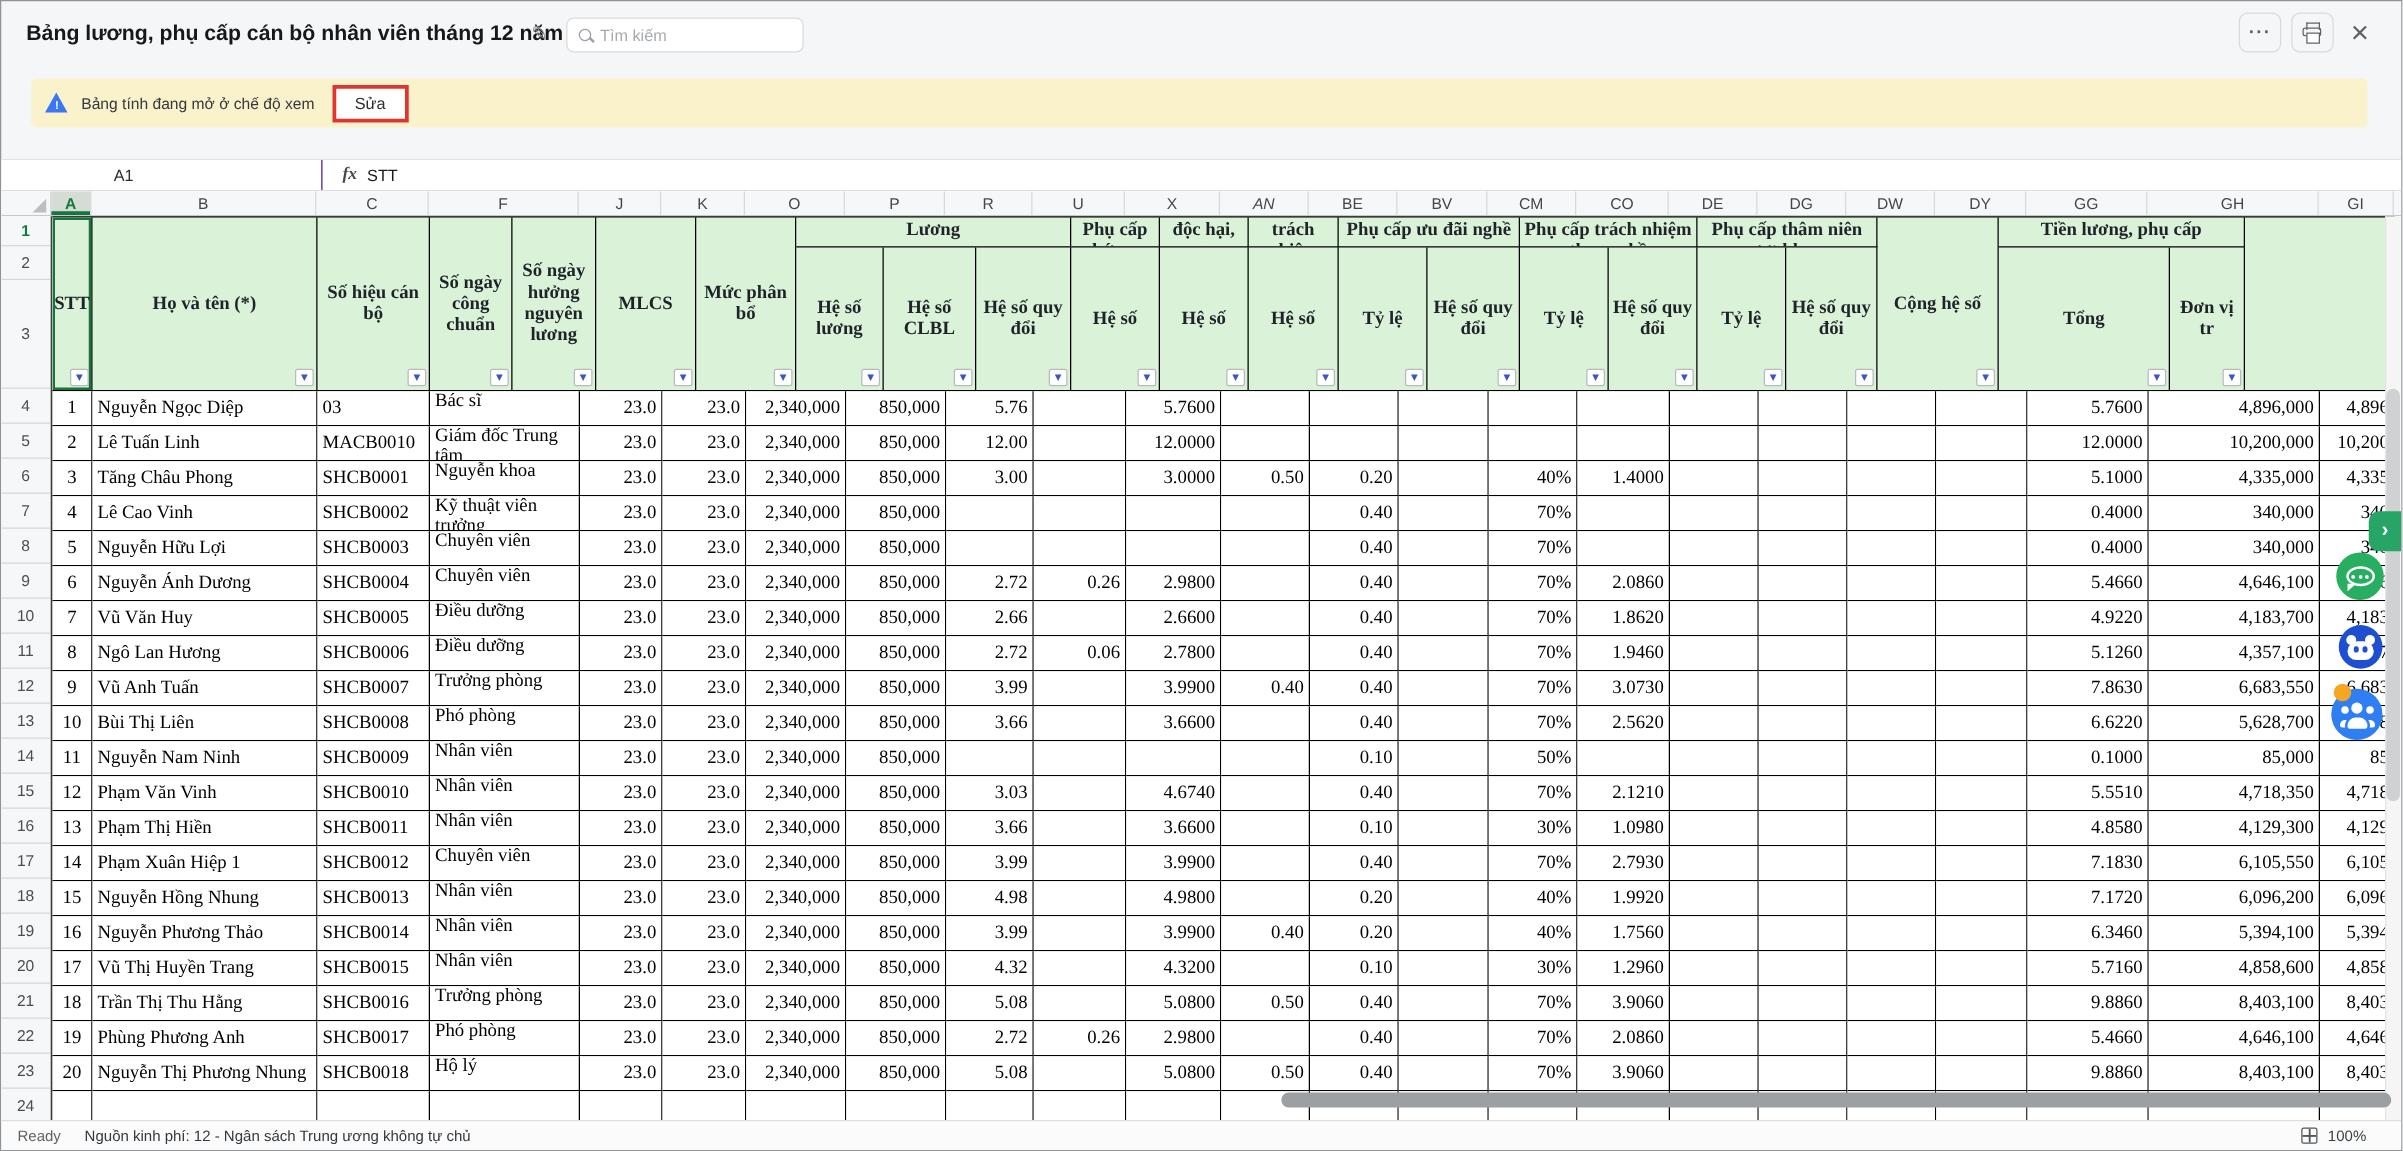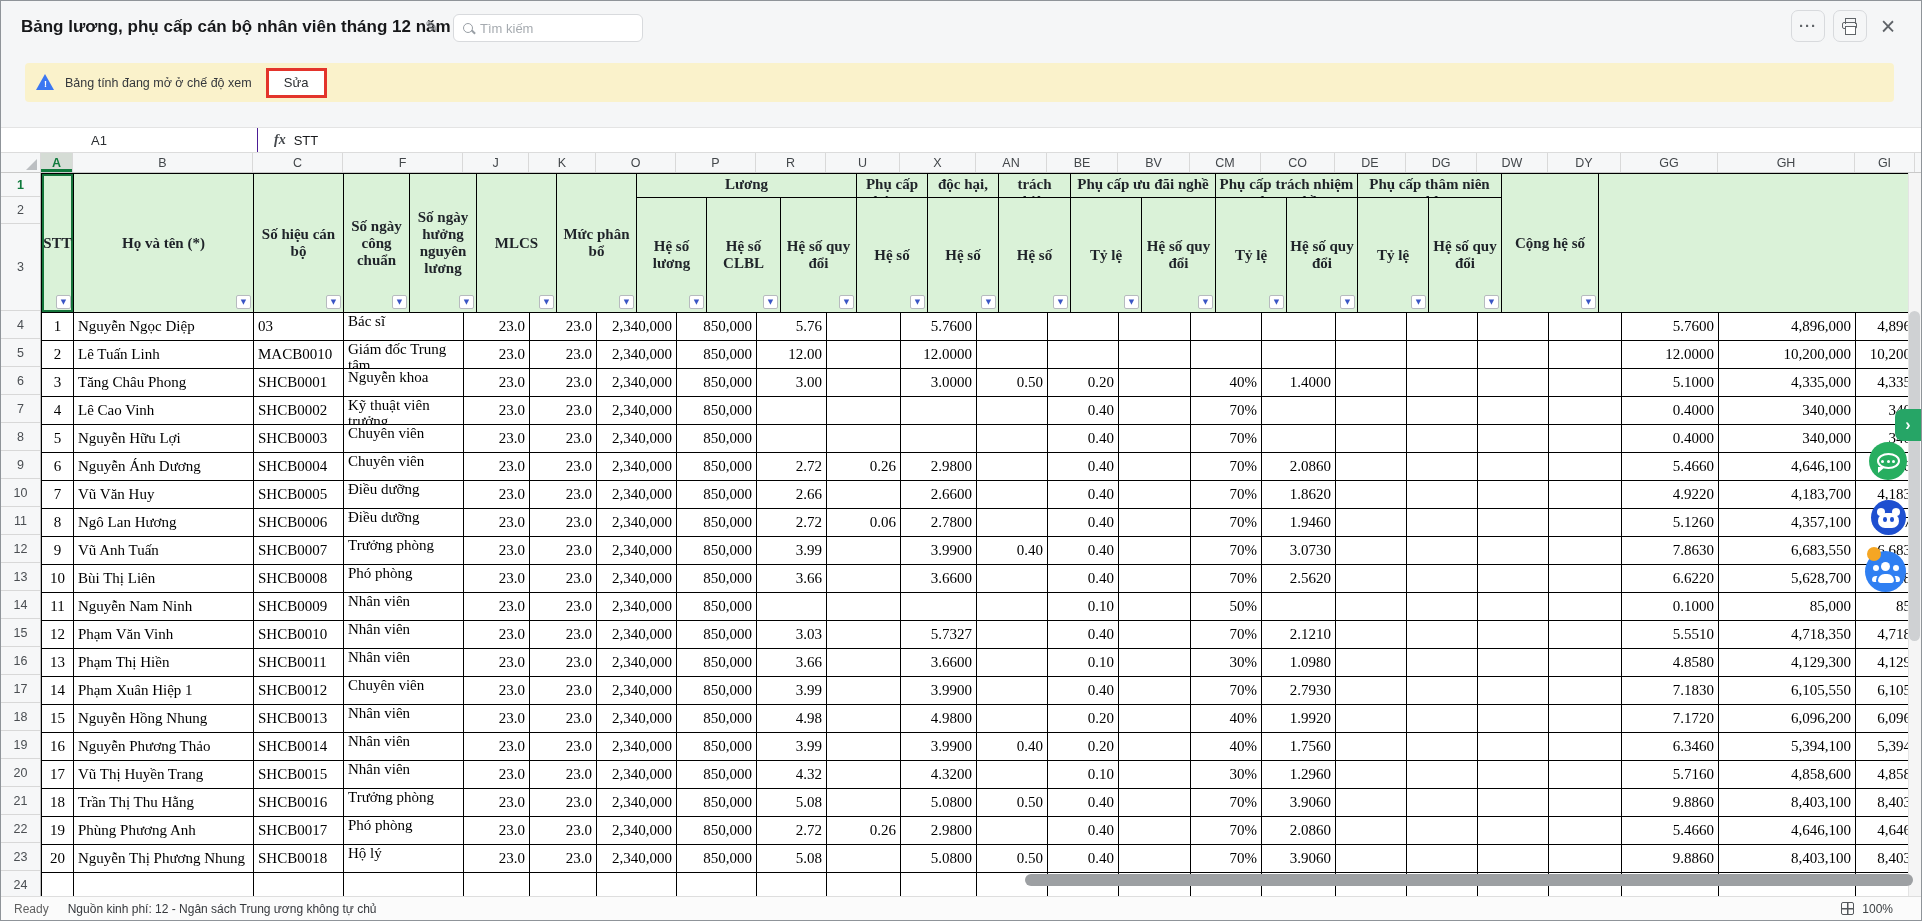--- a/index.html
+++ b/index.html
@@ -168,21 +168,21 @@
         <div class="letter" style="width: 180px;">B</div>
         <div class="letter" style="width: 90px;">C</div>
         <div class="letter" style="width: 120px;">F</div>
         <div class="letter" style="width: 66px;">J</div>
         <div class="letter" style="width: 67px;">K</div>
         <div class="letter" style="width: 80px;">O</div>
         <div class="letter" style="width: 80px;">P</div>
         <div class="letter" style="width: 70px;">R</div>
         <div class="letter" style="width: 74px;">U</div>
         <div class="letter" style="width: 76px;">X</div>
-        <div class="letter" style="width: 71px;">AN</div>
+        <div class="letter" style="width: 71px; font-style: italic;">AN</div>
         <div class="letter" style="width: 71px;">BE</div>
         <div class="letter" style="width: 72px;">BV</div>
         <div class="letter" style="width: 71px;">CM</div>
         <div class="letter" style="width: 74px;">CO</div>
         <div class="letter" style="width: 71px;">DE</div>
         <div class="letter" style="width: 71px;">DG</div>
         <div class="letter" style="width: 71px;">DW</div>
         <div class="letter" style="width: 73px;">DY</div>
         <div class="letter" style="width: 97px;">GG</div>
         <div class="letter" style="width: 137px;">GH</div>
@@ -335,20 +335,33 @@
                 <span class="flt"></span>
             </div>
           </div>
         </div>
 
         <div class="hcell m" style="width:97px">
           <span>Cộng hệ số</span>
             <span class="flt"></span>
         </div>
 
+        <div class="hgroup" style="width:197px">
+          <div class="grp">Tiền lương, phụ cấp</div>
+          <div class="leafrow">
+            <div class="hcell leaf" style="width:137px">
+              <span>Tổng</span>
+                <span class="flt"></span>
+            </div>
+            <div class="hcell leaf" style="width:60px">
+              <span>Đơn vị tr</span>
+                <span class="flt"></span>
+            </div>
+          </div>
+        </div>
       </div>
 
       <div>
           <div class="trow">
             <div class="cell ac" style="width: 32px;">1</div>
             <div class="cell al" style="width: 180px;">Nguyễn Ngọc Diệp</div>
             <div class="cell al" style="width: 90px;">03</div>
             <div class="cell al wrap" style="width: 120px;">Bác sĩ</div>
             <div class="cell ar" style="width: 66px;">23.0</div>
             <div class="cell ar" style="width: 67px;">23.0</div>
@@ -624,21 +637,21 @@
             <div class="cell ac" style="width: 32px;">12</div>
             <div class="cell al" style="width: 180px;">Phạm Văn Vinh</div>
             <div class="cell al" style="width: 90px;">SHCB0010</div>
             <div class="cell al wrap" style="width: 120px;">Nhân viên</div>
             <div class="cell ar" style="width: 66px;">23.0</div>
             <div class="cell ar" style="width: 67px;">23.0</div>
             <div class="cell ar" style="width: 80px;">2,340,000</div>
             <div class="cell ar" style="width: 80px;">850,000</div>
             <div class="cell ar" style="width: 70px;">3.03</div>
             <div class="cell ar" style="width: 74px;"></div>
-            <div class="cell ar" style="width: 76px;">5.7327</div>
+            <div class="cell ar" style="width: 76px;">4.6740</div>
             <div class="cell ar" style="width: 71px;"></div>
             <div class="cell ar" style="width: 71px;">0.40</div>
             <div class="cell ar" style="width: 72px;"></div>
             <div class="cell ar" style="width: 71px;">70%</div>
             <div class="cell ar" style="width: 74px;">2.1210</div>
             <div class="cell ar" style="width: 71px;"></div>
             <div class="cell ar" style="width: 71px;"></div>
             <div class="cell ar" style="width: 71px;"></div>
             <div class="cell ar" style="width: 73px;"></div>
             <div class="cell ar" style="width: 97px;">5.5510</div>

